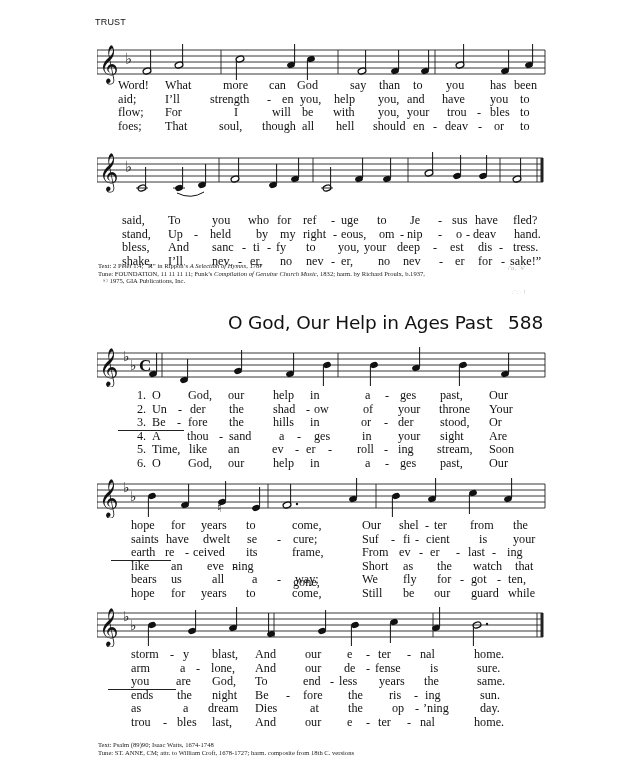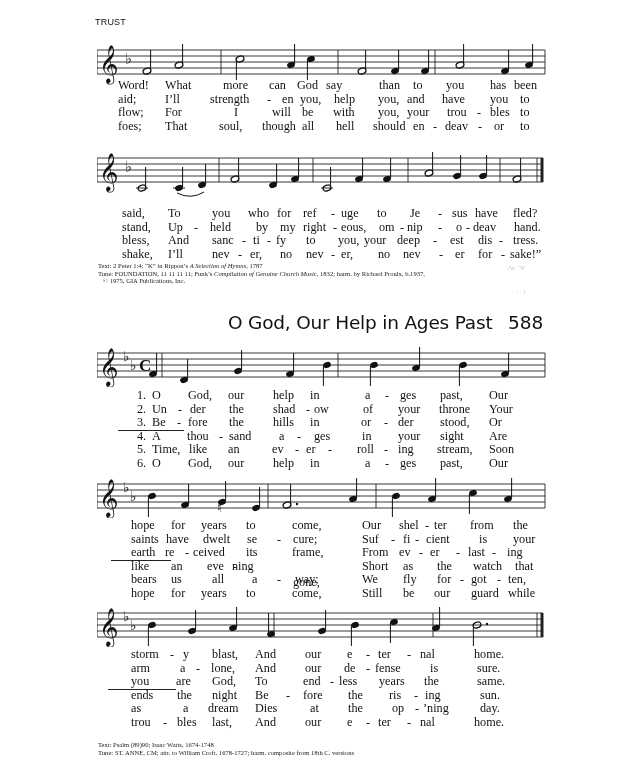--- a/index.html
+++ b/index.html
@@ -71,21 +71,21 @@
   </svg>
 </div>
 
 <div class="lyrics" style="top:79px;">
   <div class="lyric-line">
       <span class="syl" style="left: 118px;">Word!</span>
       <span class="syl" style="left: 165px;">What</span>
       <span class="syl" style="left: 223px;">more</span>
       <span class="syl" style="left: 269px;">can</span>
       <span class="syl" style="left: 297px;">God</span>
-      <span class="syl" style="left: 326px;">say</span>
+      <span class="syl" style="left: 350px;">say</span>
       <span class="syl" style="left: 379px;">than</span>
       <span class="syl" style="left: 413px;">to</span>
       <span class="syl" style="left: 446px;">you</span>
       <span class="syl" style="left: 490px;">has</span>
       <span class="syl" style="left: 514px;">been</span>
     </div>
   <div class="lyric-line">
       <span class="syl" style="left: 118px;">aid;</span>
       <span class="syl" style="left: 165px;">I’ll</span>
       <span class="syl" style="left: 210px;">strength</span>
@@ -184,21 +184,21 @@
       <line x1="335.6" y1="20" x2="335.6" y2="0"></line>
       <line x1="363.6" y1="23" x2="363.6" y2="3"></line>
       <line x1="389.6" y1="23" x2="389.6" y2="3"></line>
       <line x1="423.6" y1="26" x2="423.6" y2="6"></line>
     </g>
 
     <path d="M 80 41 Q 94 48 107 40" fill="none" stroke="#111" stroke-width="1"></path>
   </svg>
 </div>
 
-<div class="lyrics" style="top:207px;">
+<div class="lyrics" style="top:214px;">
   <div class="lyric-line">
       <span class="syl" style="left: 122px;">said,</span>
       <span class="syl" style="left: 168px;">To</span>
       <span class="syl" style="left: 212px;">you</span>
       <span class="syl" style="left: 248px;">who</span>
       <span class="syl" style="left: 277px;">for</span>
       <span class="syl" style="left: 303px;">ref</span>
       <span class="syl" style="left: 331px;">-</span>
       <span class="syl" style="left: 341px;">uge</span>
       <span class="syl" style="left: 377px;">to</span>

